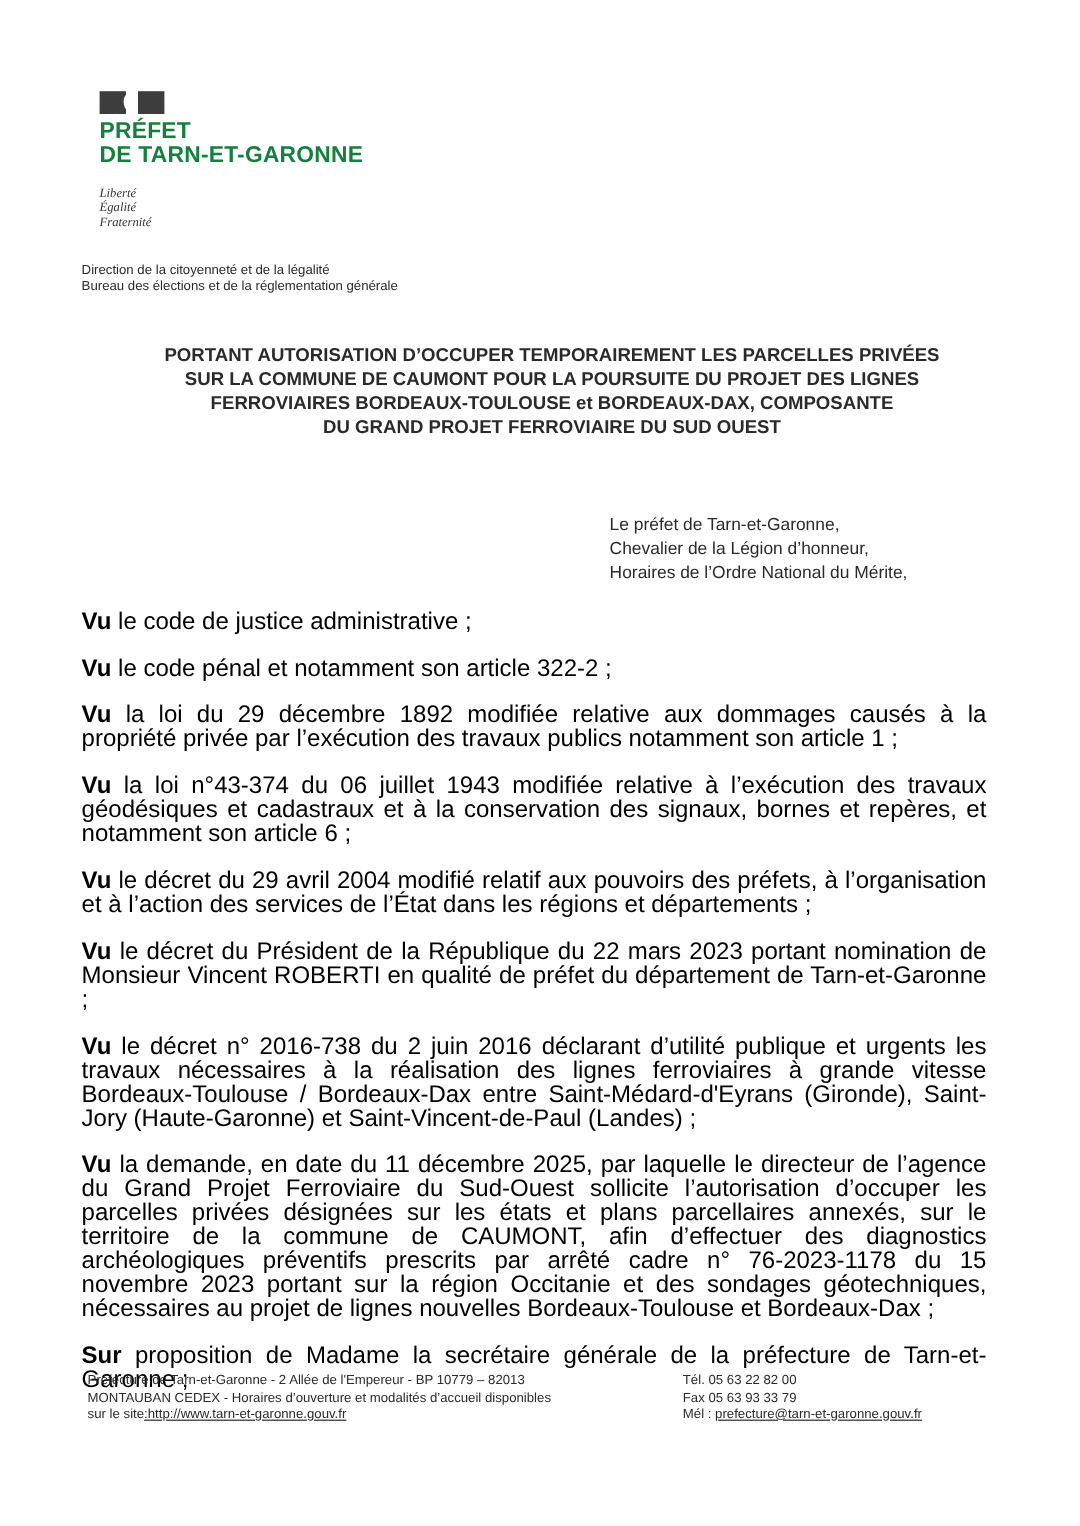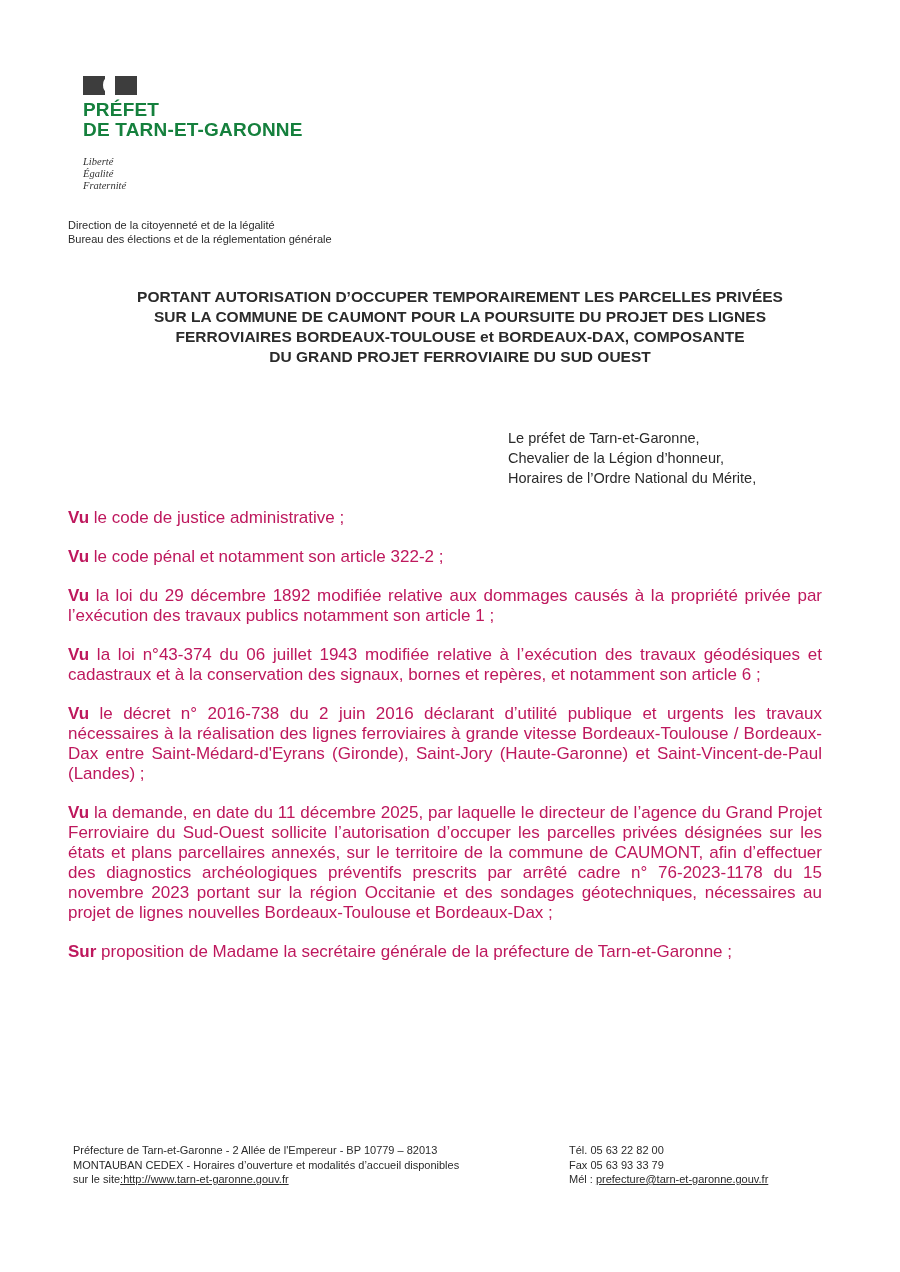--- a/index.html
+++ b/index.html
@@ -14,21 +14,21 @@
   .logo-emblem .right { width: 22px; height: 19px; background: #3d3d3d; }
   .logo-title { left: 83px; top: 100px; font-weight: bold; font-size: 19px; line-height: 20px; color: #15803d; letter-spacing: 0.2px; }
   .logo-motto { left: 83px; top: 146px; font-family: "Liberation Serif", "DejaVu Serif", serif; font-style: italic; font-size: 10.5px; line-height: 12px; color: #333; margin-top: 10px; }
 
   .service { left: 68px; top: 218px; font-size: 11px; line-height: 14px; color: #2a2a2a; }
 
   .title-block { left: 60px; top: 287px; width: 800px; text-align: center; font-weight: bold; font-size: 15.5px; line-height: 20px; color: #2a2a2a; }
 
   .signatory { left: 508px; top: 428px; font-size: 14.5px; line-height: 20px; color: #2a2a2a; }
 
-  .body-text { left: 68px; top: 508px; width: 754px; font-size: 17px; line-height: 20px; color: #be185d; }
+  .body-text { left: 68px; top: 508px; width: 754px; font-size: 20px; line-height: 20px; color: #000000; }
   .para { margin: 0 0 19px 0; text-align: justify; }
   .para b { font-weight: bold; }
 
   .footer-left { left: 73px; top: 1143px; font-size: 11px; line-height: 14.5px; color: #2a2a2a; }
   .footer-right { left: 569px; top: 1143px; font-size: 11px; line-height: 14.5px; color: #2a2a2a; }
   .link { text-decoration: underline; color: #2a2a2a; cursor: pointer; }
 </style>
 </head>
 <body>
 
@@ -63,20 +63,22 @@
   <div>Le préfet de Tarn-et-Garonne,</div>
   <div>Chevalier de la Légion d’honneur,</div>
   <div>Horaires de l’Ordre National du Mérite,</div>
 </div>
 
 <div class="abs body-text">
   <p class="para"><b>Vu</b><span> le code de justice administrative ;</span></p>
   <p class="para"><b>Vu</b><span> le code pénal et notamment son article 322-2 ;</span></p>
   <p class="para"><b>Vu</b><span> la loi du 29 décembre 1892 modifiée relative aux dommages causés à la propriété privée par l’exécution des travaux publics notamment son article 1 ;</span></p>
   <p class="para"><b>Vu</b><span> la loi n°43-374 du 06 juillet 1943 modifiée relative à l’exécution des travaux géodésiques et cadastraux et à la conservation des signaux, bornes et repères, et notamment son article 6 ;</span></p>
+  <p class="para"><b>Vu</b><span> le décret du 29 avril 2004 modifié relatif aux pouvoirs des préfets, à l’organisation et à l’action des services de l’État dans les régions et départements ;</span></p>
+  <p class="para"><b>Vu</b><span> le décret du Président de la République du 22 mars 2023 portant nomination de Monsieur Vincent ROBERTI en qualité de préfet du département de Tarn-et-Garonne ;</span></p>
   <p class="para"><b>Vu</b><span> le décret n° 2016-738 du 2 juin 2016 déclarant d’utilité publique et urgents les travaux nécessaires à la réalisation des lignes ferroviaires à grande vitesse Bordeaux-Toulouse / Bordeaux-Dax entre Saint-Médard-d'Eyrans (Gironde), Saint-Jory (Haute-Garonne) et Saint-Vincent-de-Paul (Landes) ;</span></p>
   <p class="para"><b>Vu</b><span> la demande, en date du 11 décembre 2025, par laquelle le directeur de l’agence du Grand Projet Ferroviaire du Sud-Ouest sollicite l’autorisation d’occuper les parcelles privées désignées sur les états et plans parcellaires annexés, sur le territoire de la commune de CAUMONT, afin d’effectuer des diagnostics archéologiques préventifs prescrits par arrêté cadre n° 76-2023-1178 du 15 novembre 2023 portant sur la région Occitanie et des sondages géotechniques, nécessaires au projet de lignes nouvelles Bordeaux-Toulouse et Bordeaux-Dax ;</span></p>
   <p class="para"><b>Sur</b><span> proposition de Madame la secrétaire générale de la préfecture de Tarn-et-Garonne ;</span></p>
 </div>
 
 <div class="abs footer-left">
   <div>Préfecture de Tarn-et-Garonne - 2 Allée de l'Empereur - BP 10779 – 82013</div>
   <div>MONTAUBAN CEDEX - Horaires d’ouverture et modalités d’accueil disponibles</div>
   <div><span>sur le site</span><span class="link">:http://www.tarn-et-garonne.gouv.fr</span></div>
 </div>

